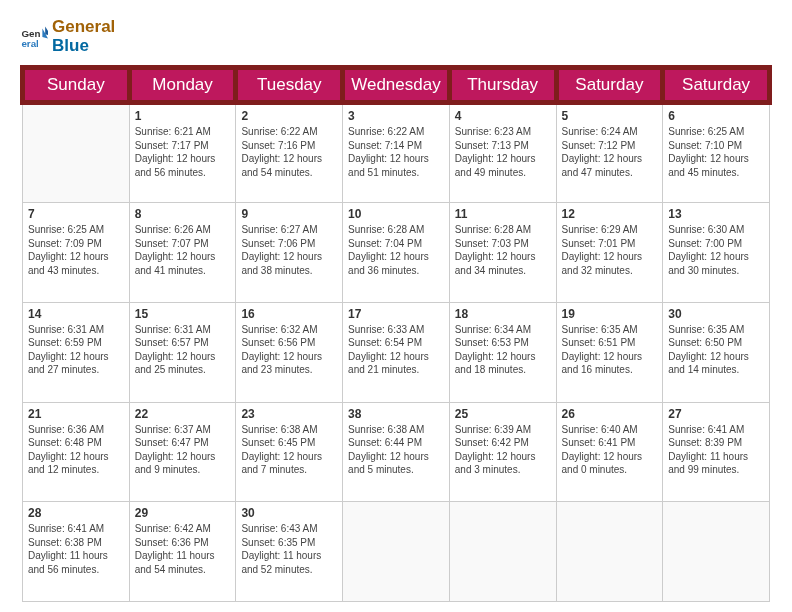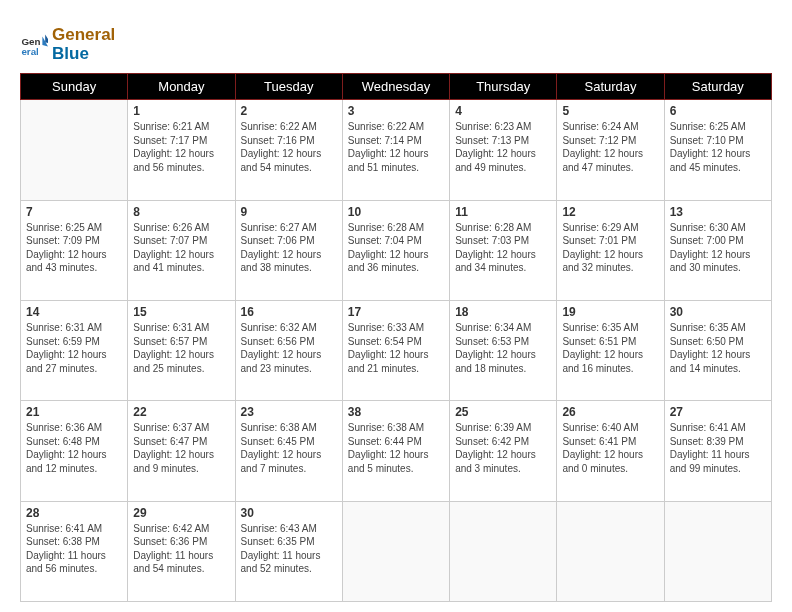--- a/index.html
+++ b/index.html
@@ -6,21 +6,21 @@
     body {
       width: 792px;
       height: 612px;
       background: #fff;
       font-family: Arial, sans-serif;
       overflow: hidden;
     }
     .page {
       width: 792px;
       height: 612px;
-      padding: 26px 20px 10px 20px;
+      padding: 18px 20px 10px 20px;
       display: flex;
       flex-direction: column;
     }
     .header {
       display: flex;
       justify-content: space-between;
       align-items: flex-start;
       margin-bottom: 10px;
     }
     .logo {
@@ -45,27 +45,27 @@
       color: #555;
     }
     .calendar {
       flex: 1;
       border: 1px solid #ccc;
       border-collapse: collapse;
       width: 100%;
       table-layout: fixed;
     }
     .calendar th {
-      background: #000000;
+      background: #be185d;
       color: #fff;
       text-align: center;
       padding: 5px 4px;
-      font-size: 13px;
+      font-size: 17px;
       font-weight: normal;
-      border: 1px solid #7f1d1d;
+      border: 5px solid #7f1d1d;
     }
     .calendar td {
       border: 1px solid #ccc;
       vertical-align: top;
       padding: 4px 5px;
       font-size: 10.5px;
       color: #333;
       height: 88px;
       width: calc(100% / 7);
     }

